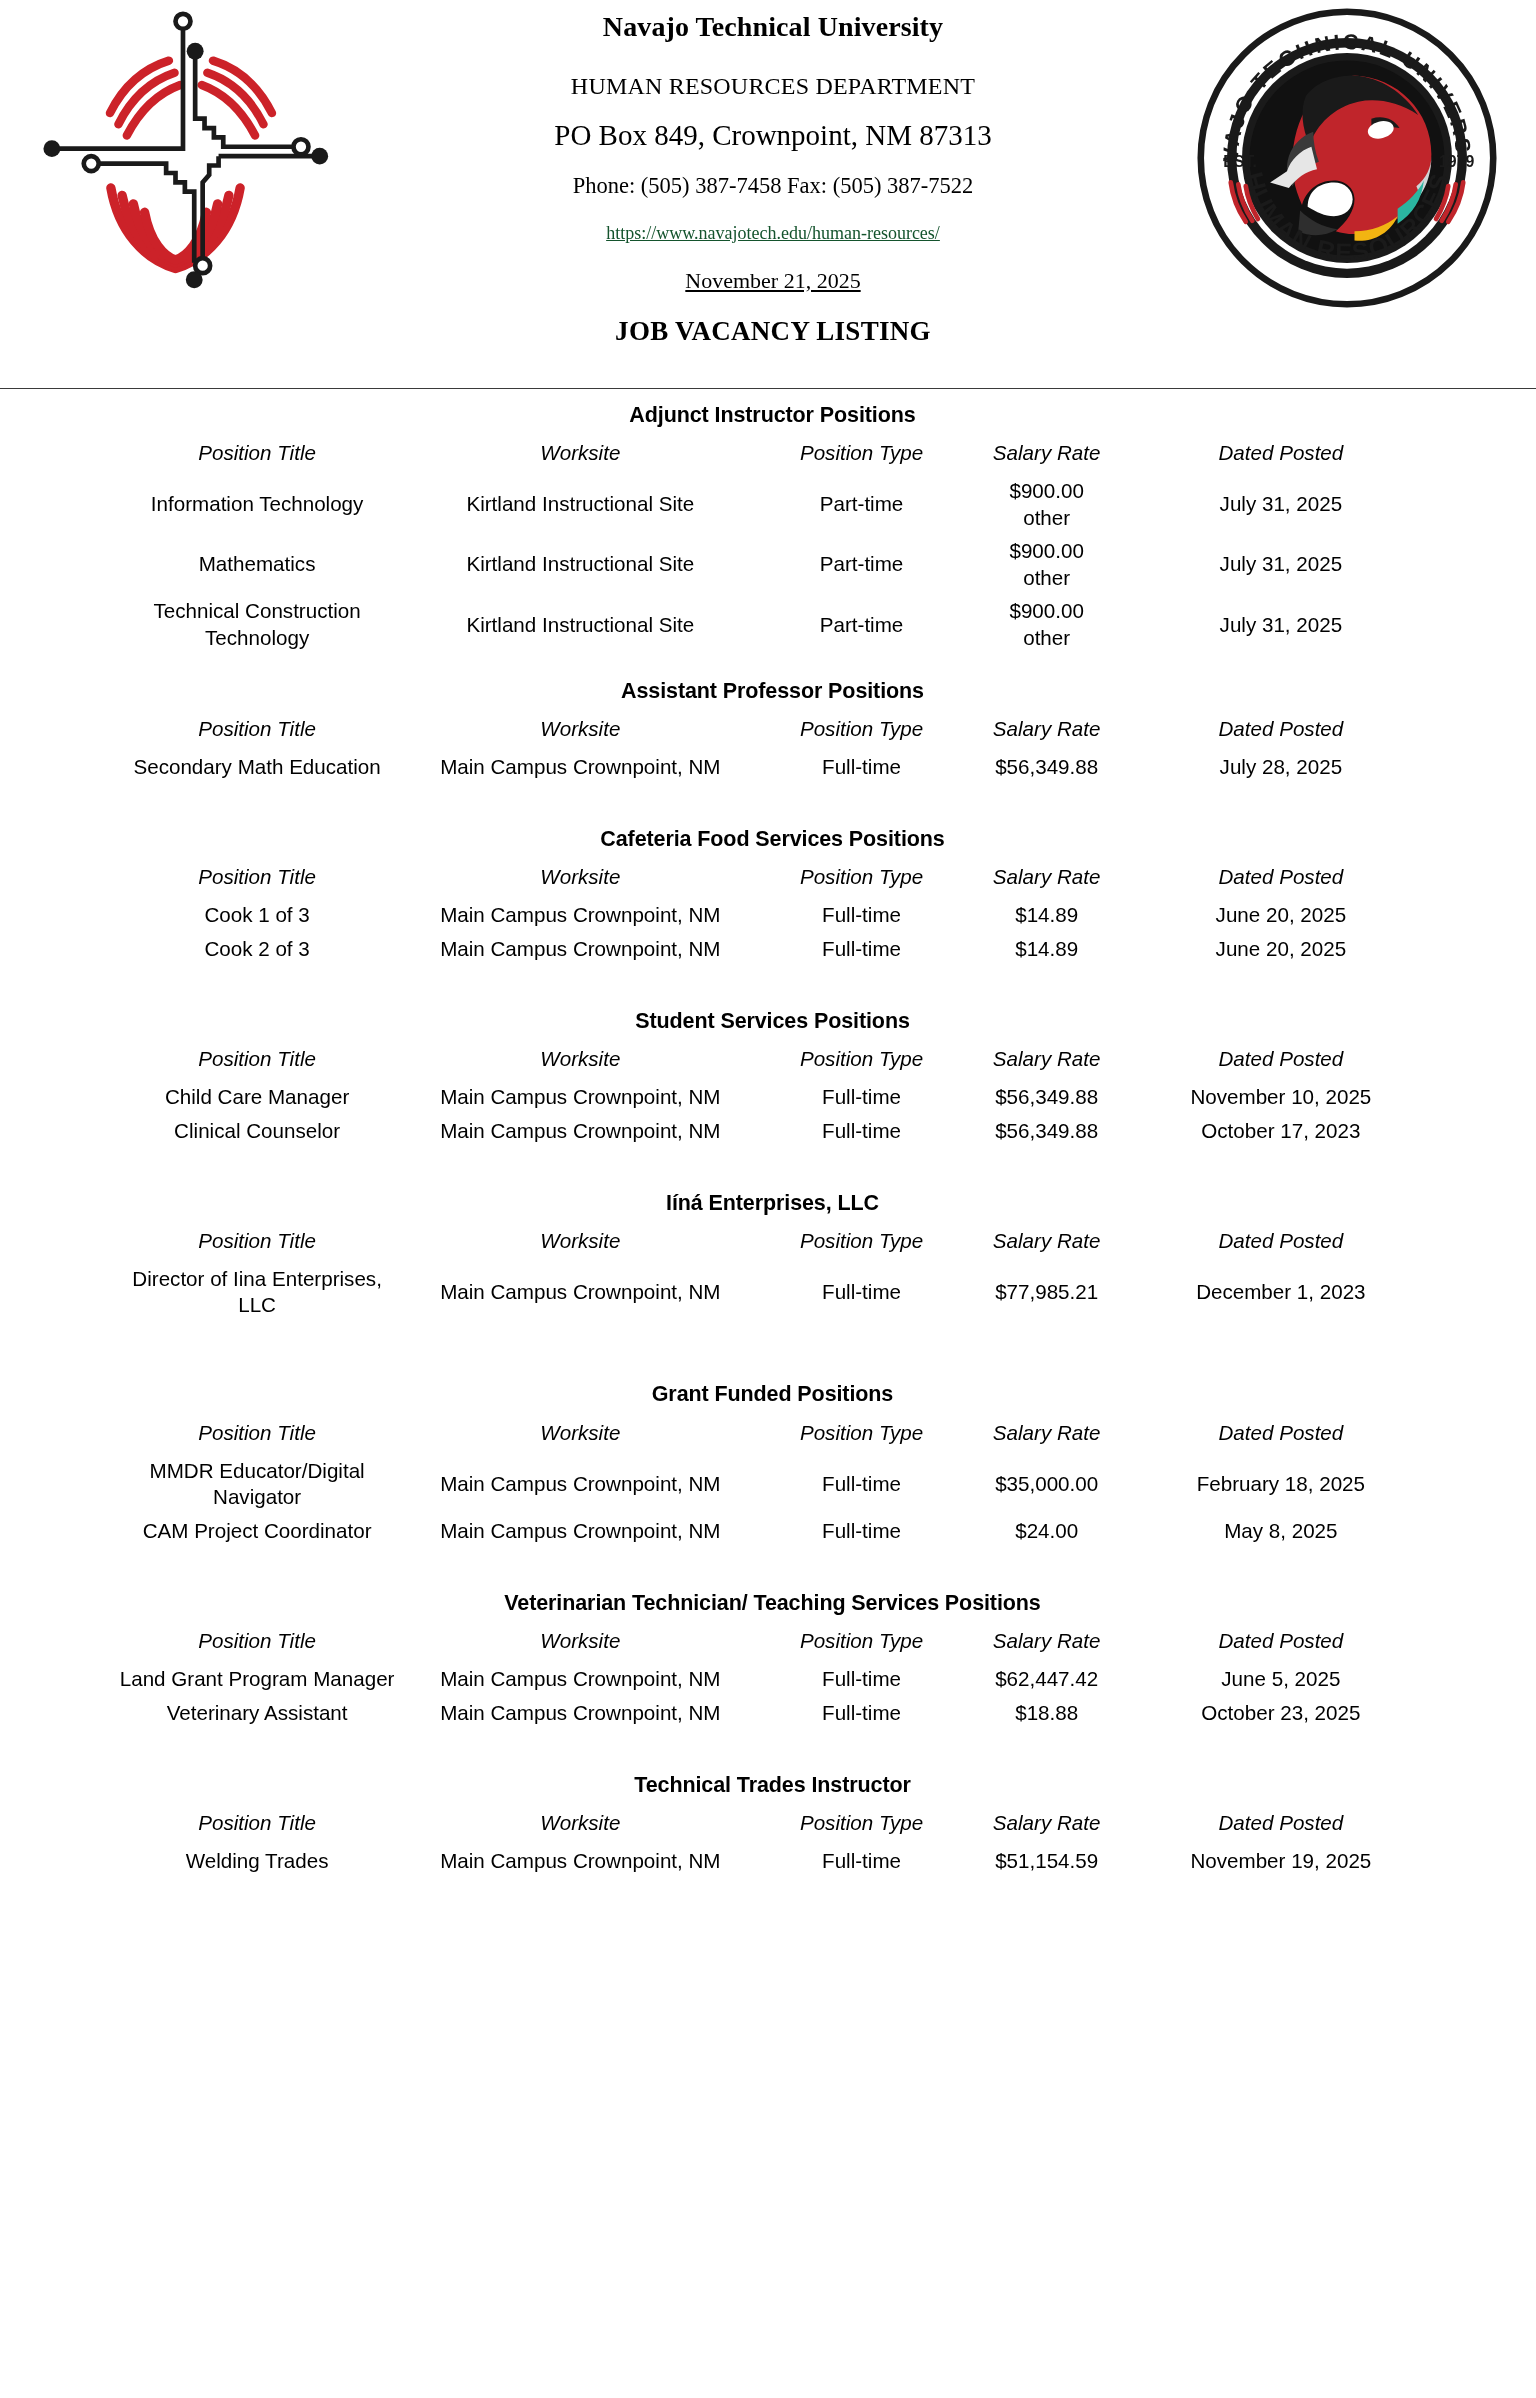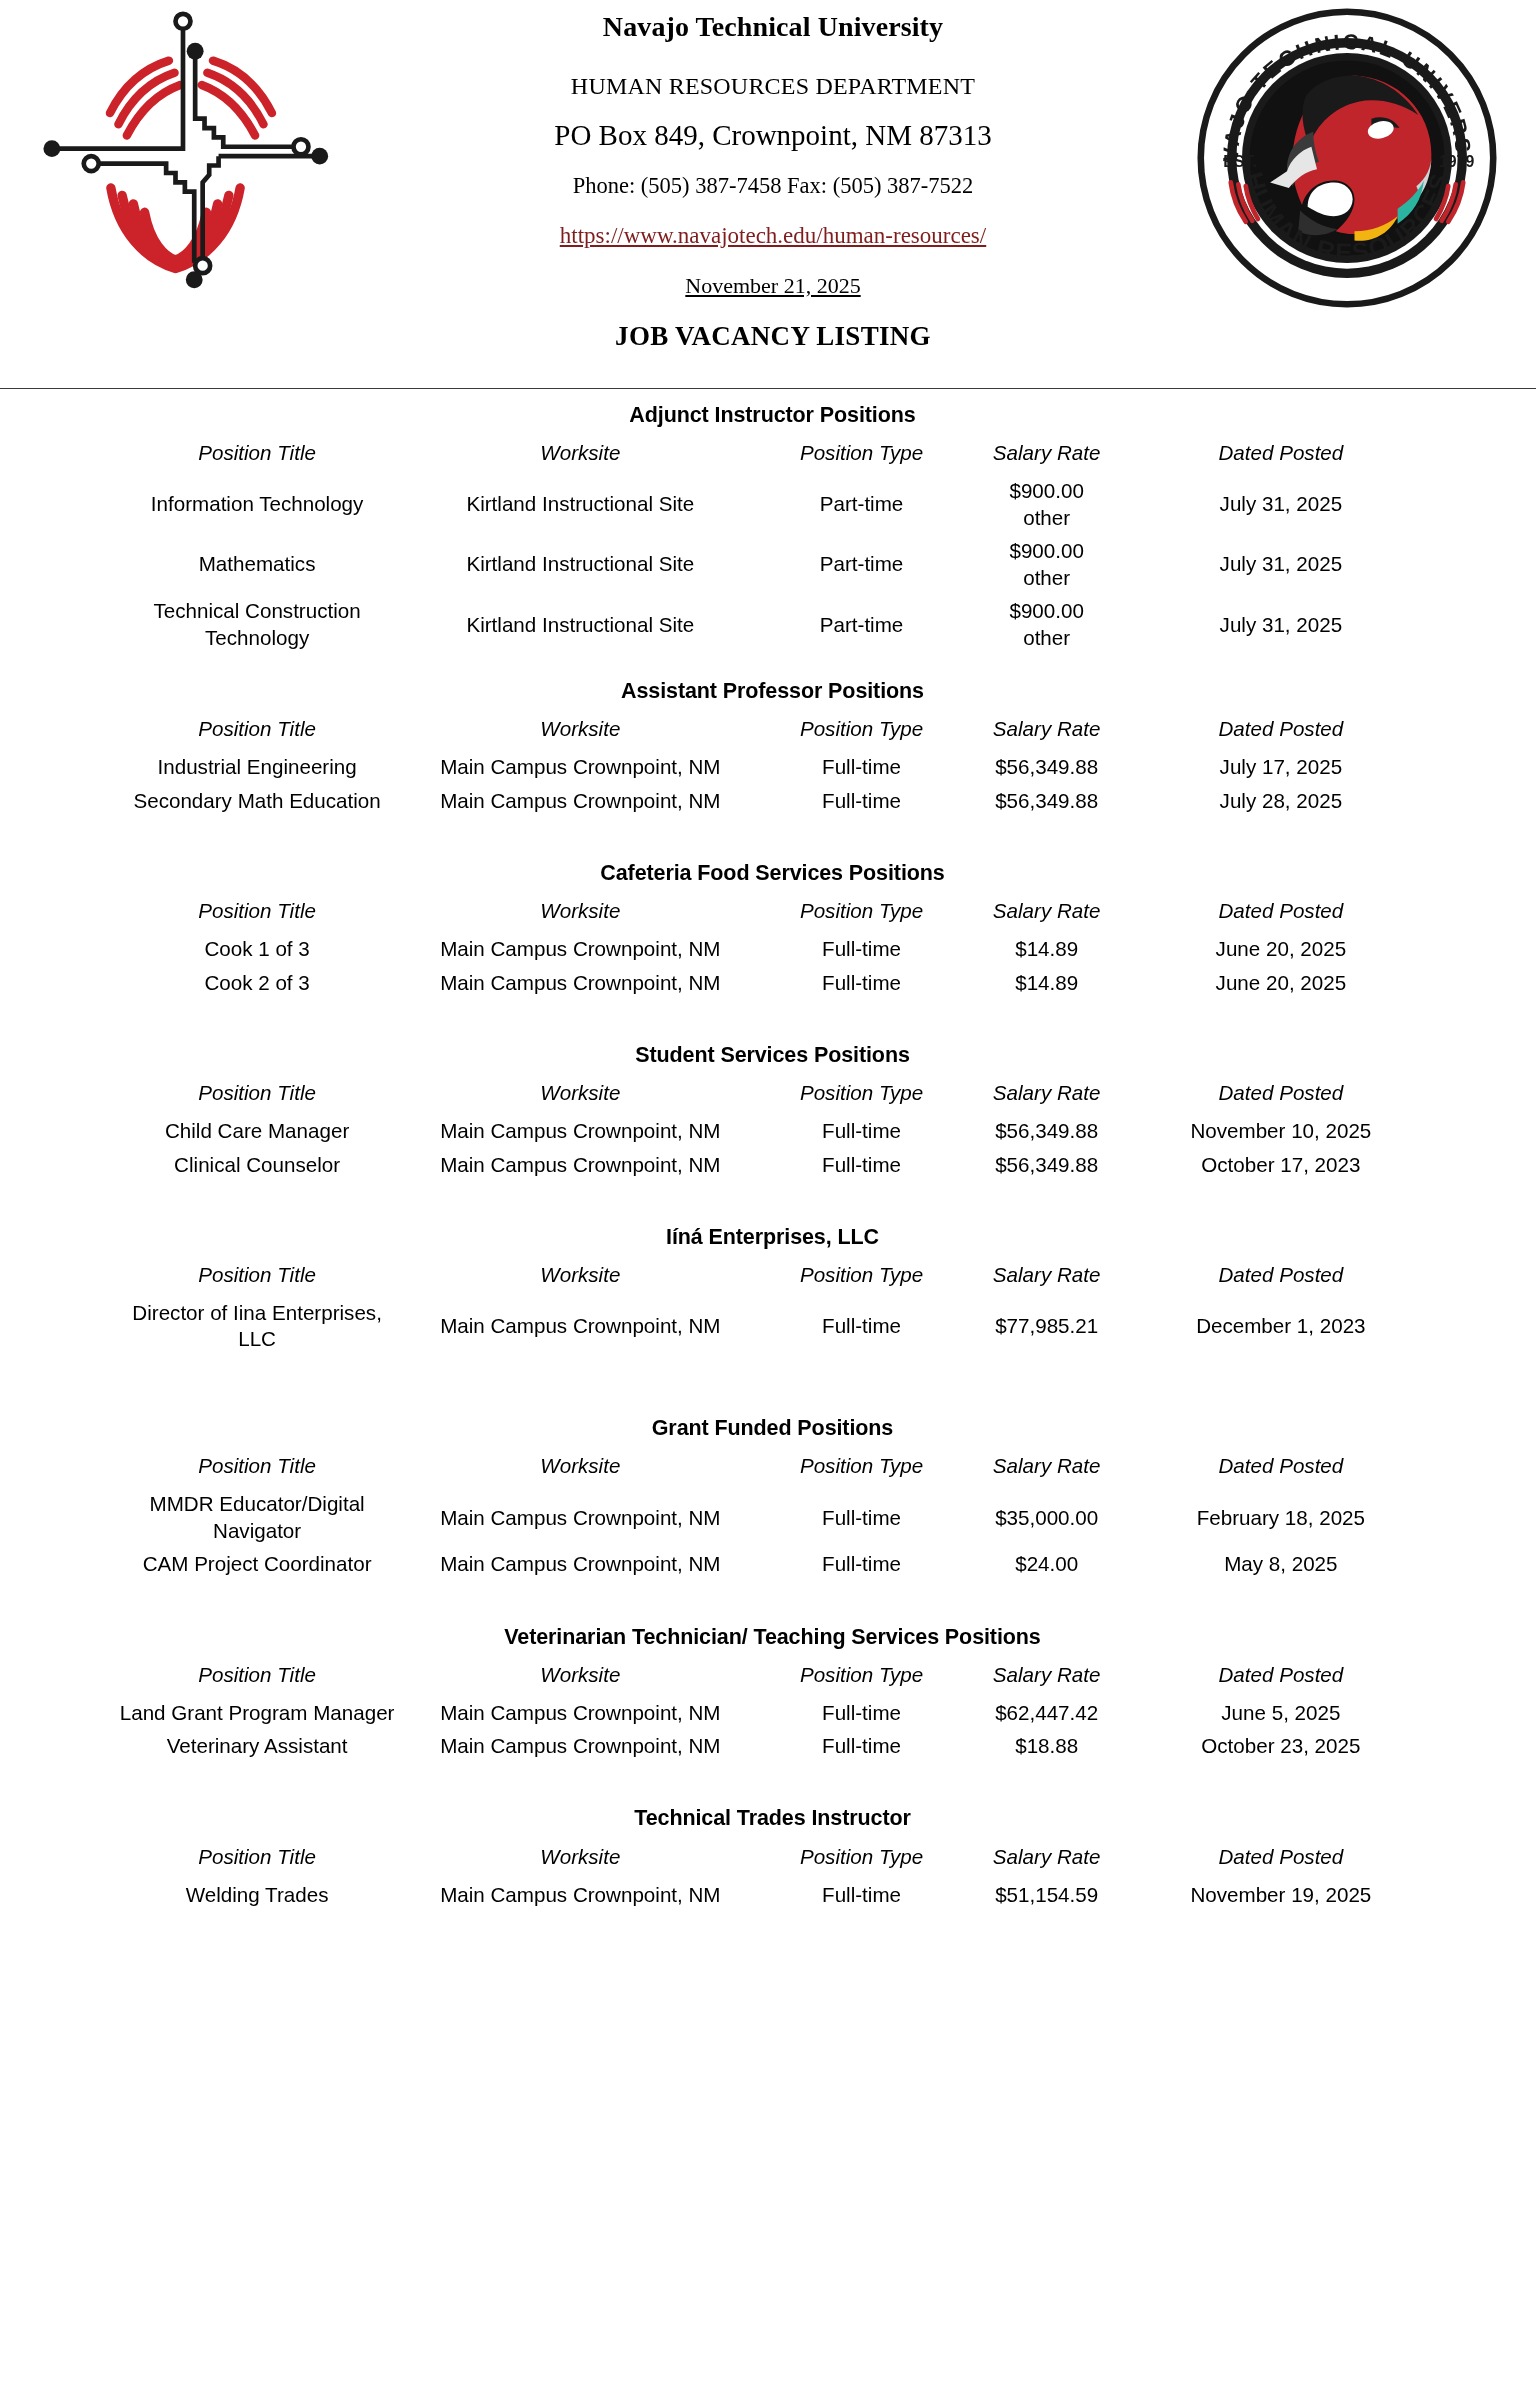--- a/index.html
+++ b/index.html
@@ -48,23 +48,23 @@
   }
   .addr{
     font-size:29px;
     margin-top:23.4px;
   }
   .phone{
     font-size:22.5px;
     margin-top:25px;
   }
   .url{
-    font-size:23px;
+    font-size:18px;
     margin-top:25px;
-    color:#7f1d1d;
+    color:#14532d;
     text-decoration:underline;
     display:inline-block;
   }
   .doc-date{
     font-size:22px;
     font-weight:normal;
     margin-top:24px;
     text-decoration:underline;
     display:inline-block;
   }
@@ -308,27 +308,20 @@
           <tr>
             <th>Position Title</th>
             <th>Worksite</th>
             <th>Position Type</th>
             <th>Salary Rate</th>
             <th>Dated Posted</th>
           </tr>
         </thead>
         <tbody>
           <tr>
-            <td>Industrial Engineering</td>
-            <td>Main Campus Crownpoint, NM</td>
-            <td>Full-time</td>
-            <td>$56,349.88</td>
-            <td>July 17, 2025</td>
-          </tr>
-          <tr>
             <td>Secondary Math Education</td>
             <td>Main Campus Crownpoint, NM</td>
             <td>Full-time</td>
             <td>$56,349.88</td>
             <td>July 28, 2025</td>
           </tr>
         </tbody>
       </table>
     </div>
     <div class="gap-md"></div>

